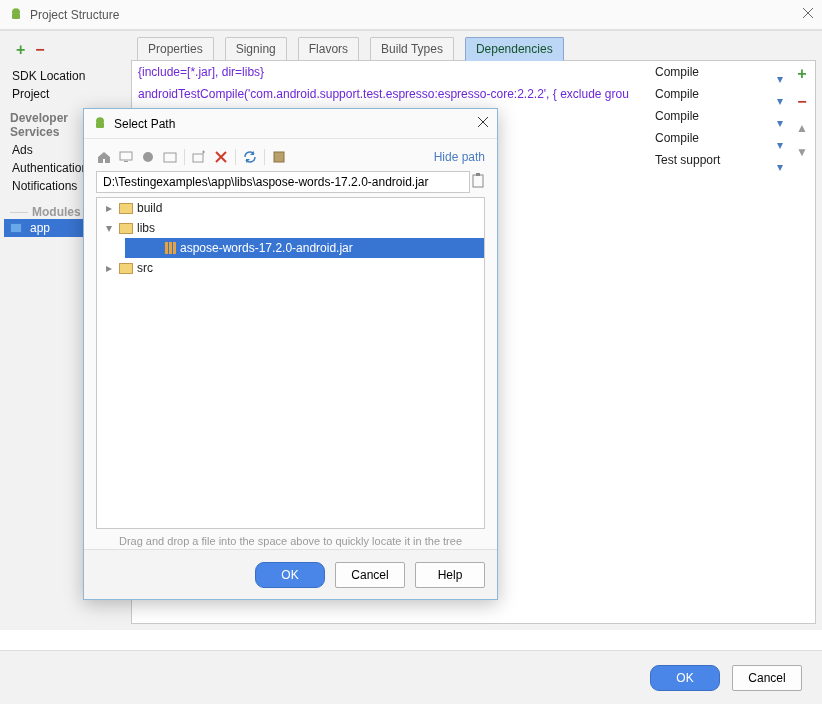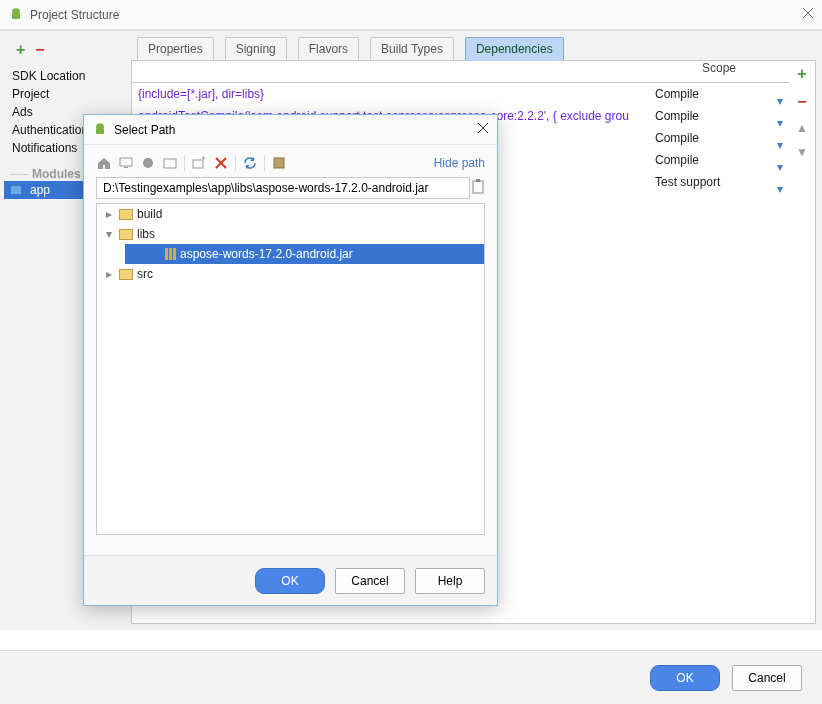--- a/index.html
+++ b/index.html
@@ -32,21 +32,21 @@
   .dep-row { display:flex; height:22px; align-items:center;}
   .dep-row .c1{ flex:1; padding-left:6px; color:#6d28d9; white-space:nowrap; overflow:hidden;}
   .dep-row .c2{ width:140px; padding-left:6px; color:#222; position:relative;}
   .scope-caret { position:absolute; right:6px; top:7px; color:#4a7cc2;}
   .dep-sidebtns { width:26px; display:flex; flex-direction:column; align-items:center; padding-top:4px; gap:10px;}
   
   .outer-bottom { position:absolute; bottom:0; left:0; right:0; height:54px; border-top:1px solid #dcdcdc; background:#f2f2f2; display:flex; align-items:center; justify-content:flex-end; padding:0 20px; gap:12px;}
   .btn { height:26px; min-width:70px; border:1px solid #adadad; background:#fdfdfd; border-radius:2px; padding:0 14px; cursor:default;}
   .btn.primary { background:#4a86e8; border-color:#3a6fc4; color:#fff;border-radius:9px;}
   
-  .modal { position:absolute; left:83px; top:114px; width:415px; height:492px; background:#f7f7f7; border:1px solid #8bb8d8; box-shadow:0 4px 18px rgba(0,0,0,0.25);}
+  .modal { position:absolute; left:83px; top:108px; width:415px; height:492px; background:#f7f7f7; border:1px solid #8bb8d8; box-shadow:0 4px 18px rgba(0,0,0,0.25);}
   .modal-titlebar { height:30px; display:flex; align-items:center; padding:0 8px; background:#fafafa; border-bottom:1px solid #e5e5e5;}
   .modal-titlebar .title{ margin-left:6px; color:#000;}
   .modal-titlebar .close{ margin-left:auto; color:#333;}
   .modal-body { position:absolute; top:30px; bottom:50px; left:0; right:0; padding:10px 12px 0 12px; background:#fafafa;}
   .path-tb { display:flex; align-items:center; gap:8px; margin-bottom:6px;}
   .path-tb .icons{ display:flex; gap:6px; align-items:center;}
   .tbicon { width:16px; height:16px; display:inline-flex; align-items:center; justify-content:center; color:#9a9a9a;}
   .tbicon svg{width:16px;height:16px;}
   .hidepath { margin-left:auto; color:#4a7cc2; cursor:default;}
   .path-row { display:flex; gap:1px; align-items:center; margin-bottom:4px;}
@@ -81,20 +81,21 @@
 </div>
 
 <div class="main">
   <div class="sidebar">
     <div class="side-tb">
       <span style="color:#4a9e3f;font-weight:bold;font-size:16px;">+</span>
       <span style="color:#c0392b;font-weight:bold;font-size:16px;">−</span>
     </div>
     <div class="side-item">SDK Location</div>
     <div class="side-item">Project</div>
+    <div class="side-group-hdr">Developer Services</div>
     <div class="side-item">Ads</div>
     <div class="side-item">Authentication</div>
     <div class="side-item">Notifications</div>
     <div class="mod-rule">
         <span>Modules</span>
       </div>
     <div class="side-item sel">
       <span class="mod-icon"></span>
       <span>app</span>
     </div>
@@ -103,24 +104,20 @@
   <div class="right">
     <div class="tabbar">
       <div class="tab">Properties</div>
       <div class="tab">Signing</div>
       <div class="tab">Flavors</div>
       <div class="tab">Build Types</div>
       <div class="tab active">Dependencies</div>
     </div>
     <div class="dep-box">
       <div style="flex:1;display:flex;flex-direction:column;">
-        <div class="dep-hdr">
-          <div class="c1"></div>
-          <div class="c2">Scope</div>
-        </div>
         <div class="dep-row">
           <div class="c1">{include=[*.jar], dir=libs}</div>
           <div class="c2"><span>Compile</span><span class="scope-caret">▾</span></div>
         </div>
         <div class="dep-row">
           <div class="c1">androidTestCompile('com.android.support.test.espresso:espresso-core:2.2.2', {     exclude grou</div>
           <div class="c2"><span>Compile</span><span class="scope-caret">▾</span></div>
         </div>
         <div class="dep-row">
           <div class="c1"></div>
@@ -249,19 +246,20 @@
           </span>
         <span>aspose-words-17.2.0-android.jar</span>
       </div>
       <div class="tree-row">
         <span class="tw">▸</span>
         <span class="folder"></span>
         <span>src</span>
       </div>
     </div>
 
+    <div class="hint">Drag and drop a file into the space above to quickly locate it in the tree</div>
   </div>
   <div class="modal-bottom">
     <button class="btn primary">OK</button>
     <button class="btn">Cancel</button>
     <button class="btn">Help</button>
   </div>
 </div>
 
 </body></html>

